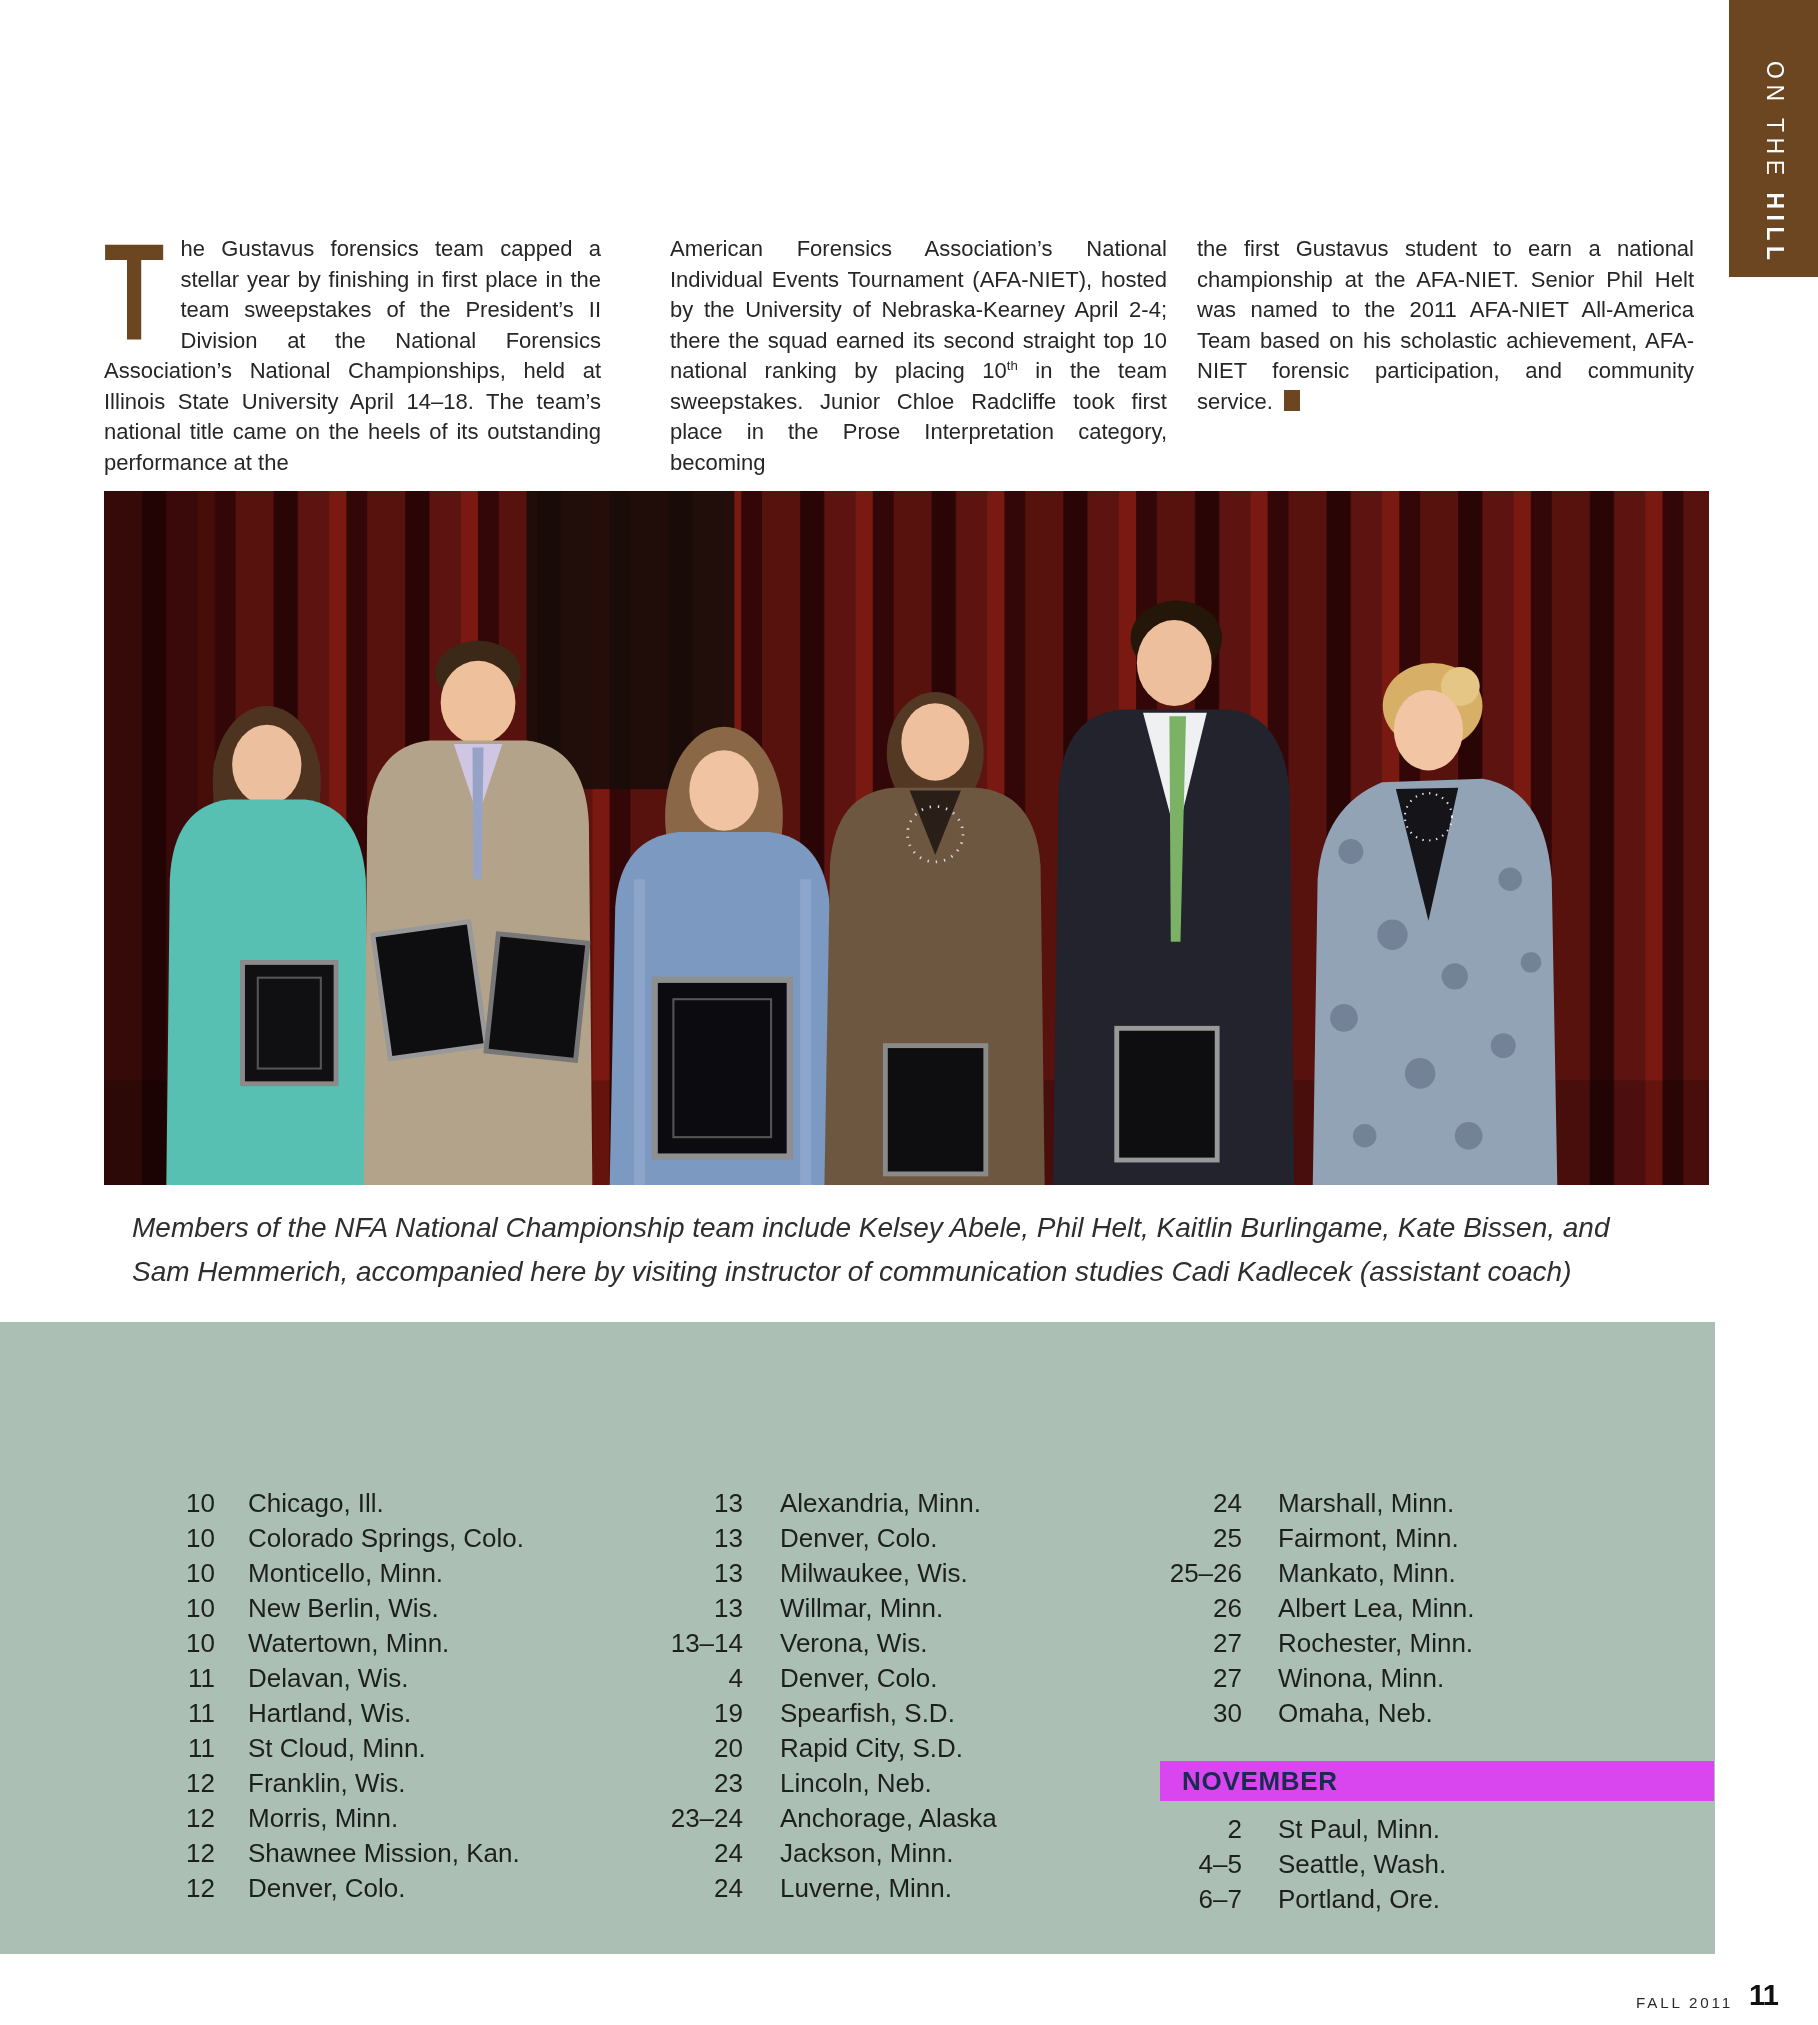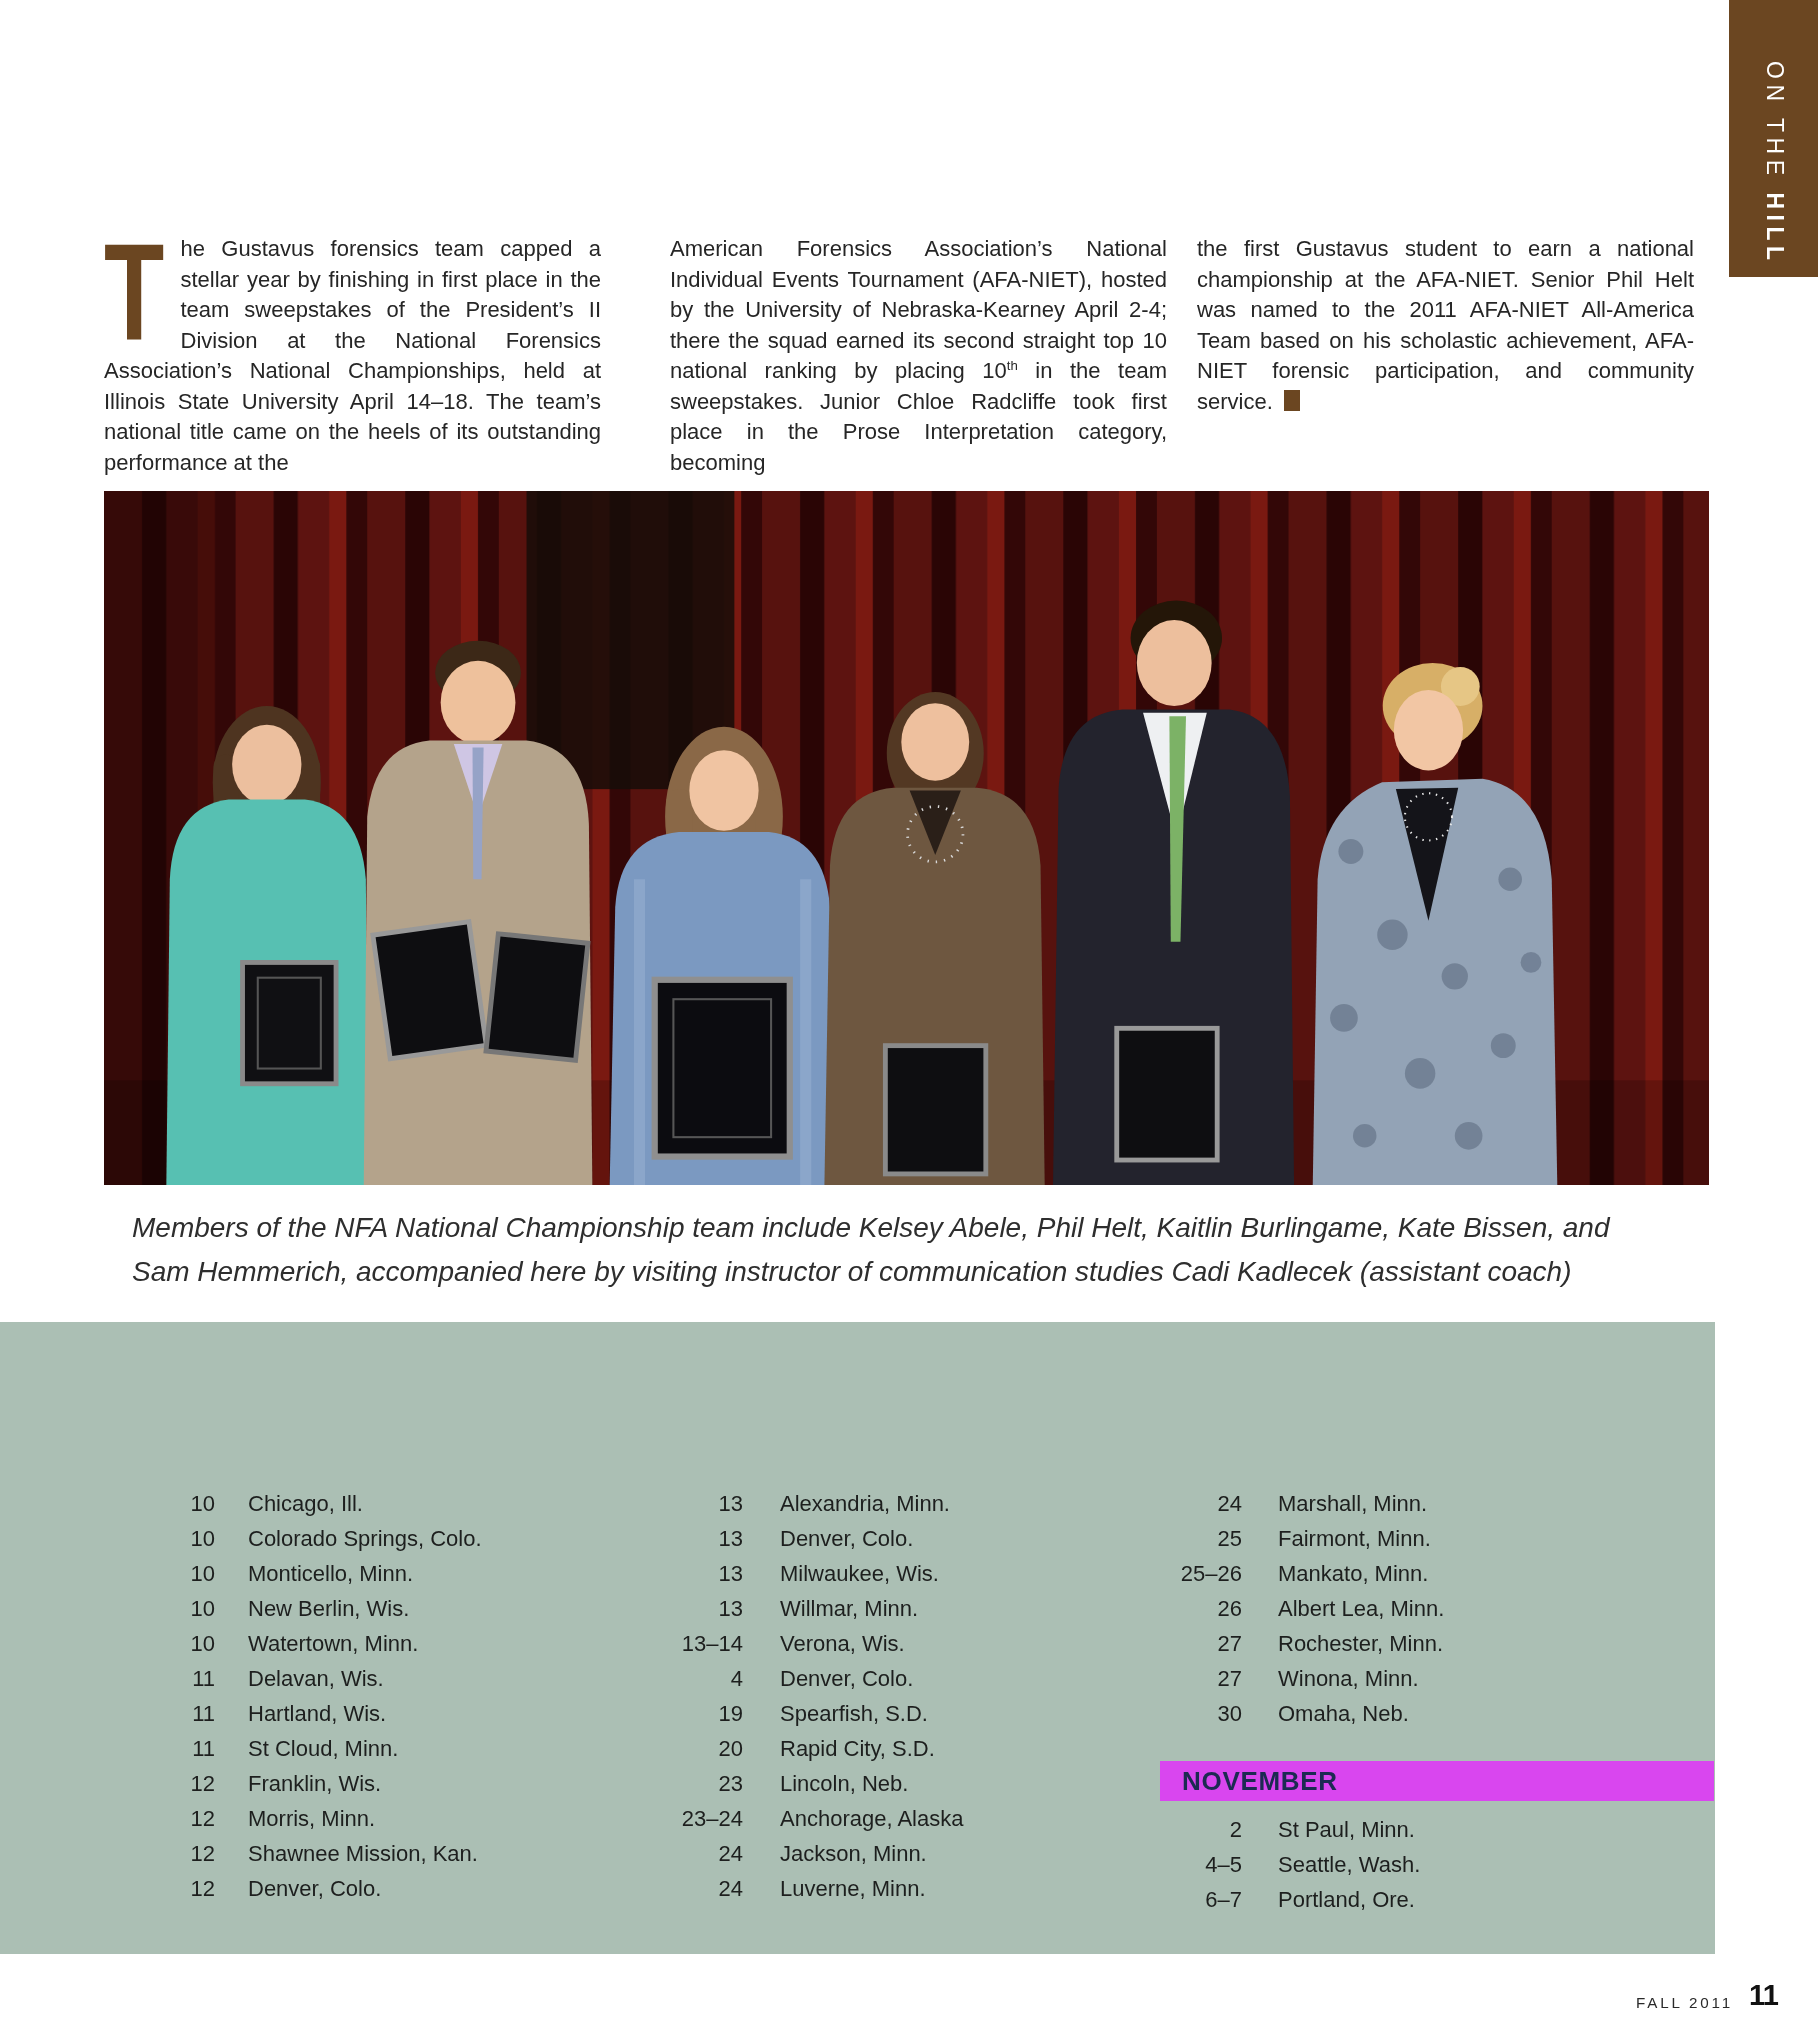--- a/index.html
+++ b/index.html
@@ -31,21 +31,21 @@
   
   .photo{position:absolute;left:104px;top:491px;width:1605px;height:694px;margin:0;}
   .photo svg{display:block;width:100%;height:100%;}
 
   
   .caption{position:absolute;left:132px;top:1206px;width:1483px;font-style:italic;
         font-size:28px;line-height:44px;color:#2e2e2e;}
 
   
   .schedule-panel{position:absolute;left:0;top:1322px;width:1715px;height:632px;background:#abbfb4;}
-  .sched-col{position:absolute;font-size:22px;line-height:35px;color:#1d1f1e;}
+  .sched-col{position:absolute;font-size:26px;line-height:35px;color:#1d1f1e;}
   .sched-col.c1{left:111px;top:164px;}
   .sched-col.c2{left:639px;top:164px;}
   .sched-col.c3{left:1138px;top:164px;}
   .sched-col.c4{left:1138px;top:490px;}
   .srow{white-space:nowrap;}
   .sdate{display:inline-block;width:104px;text-align:right;}
   .c1 .scity{margin-left:33px;}
   .c2 .scity{margin-left:37px;}
   .c3 .scity,.c4 .scity{margin-left:36px;}
 

